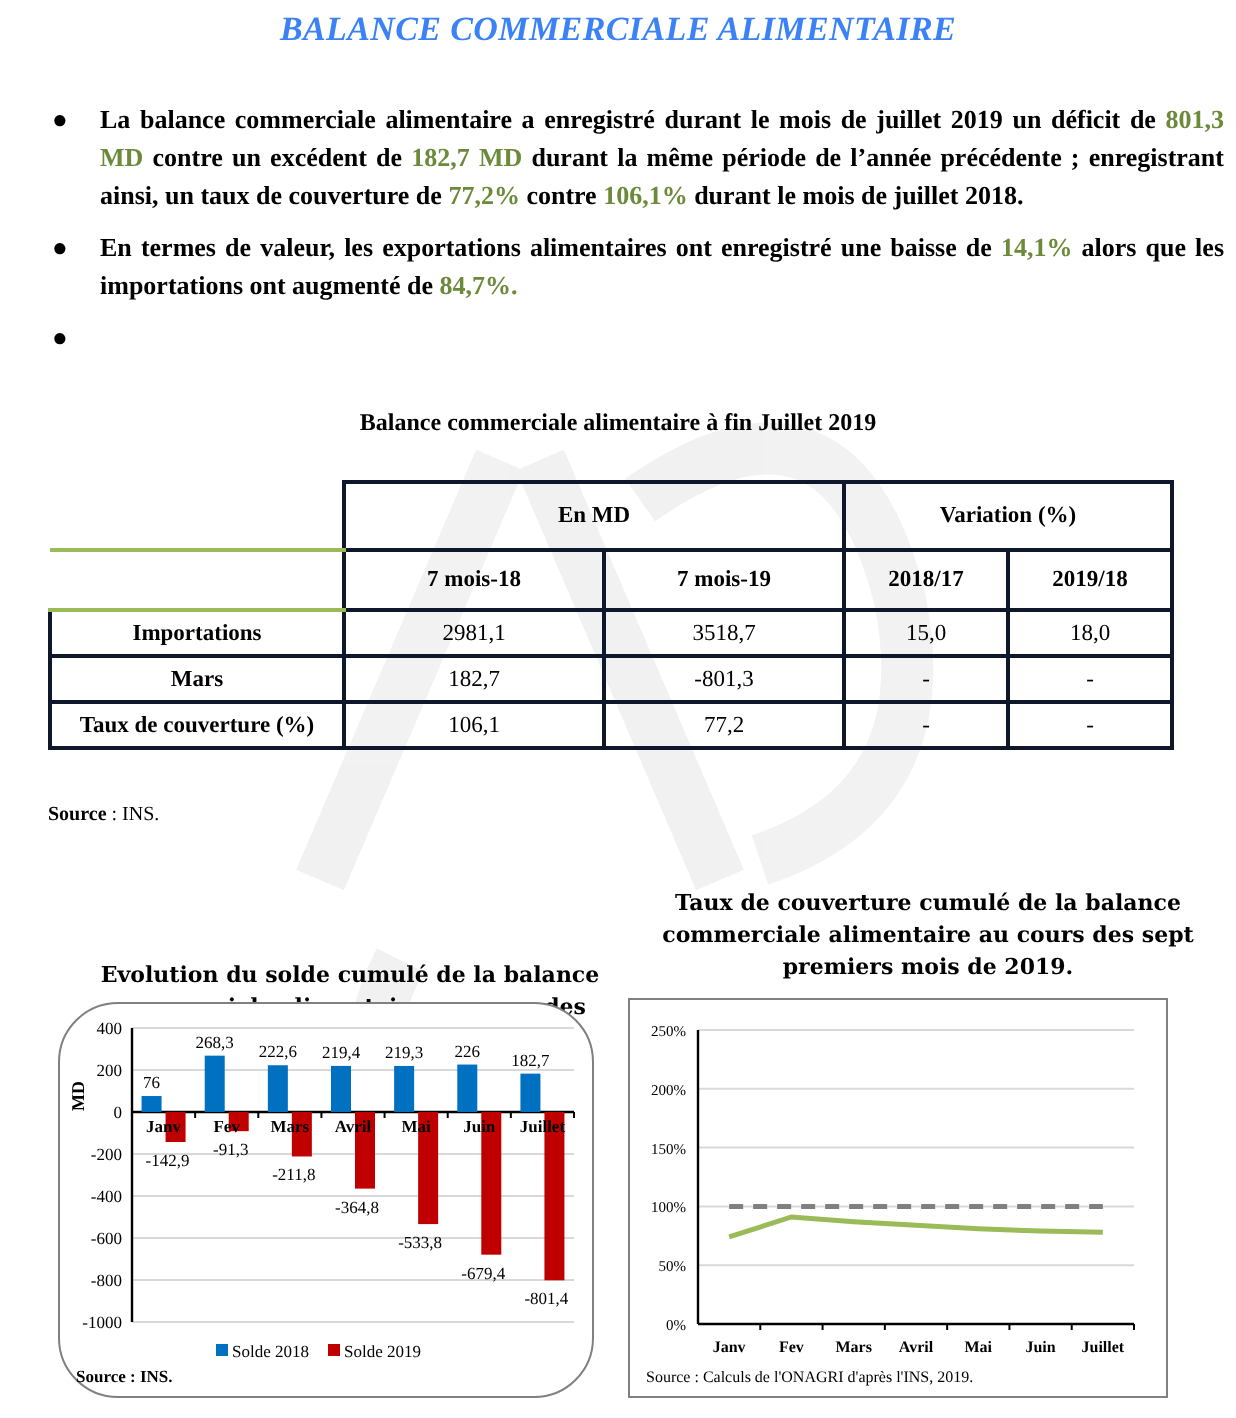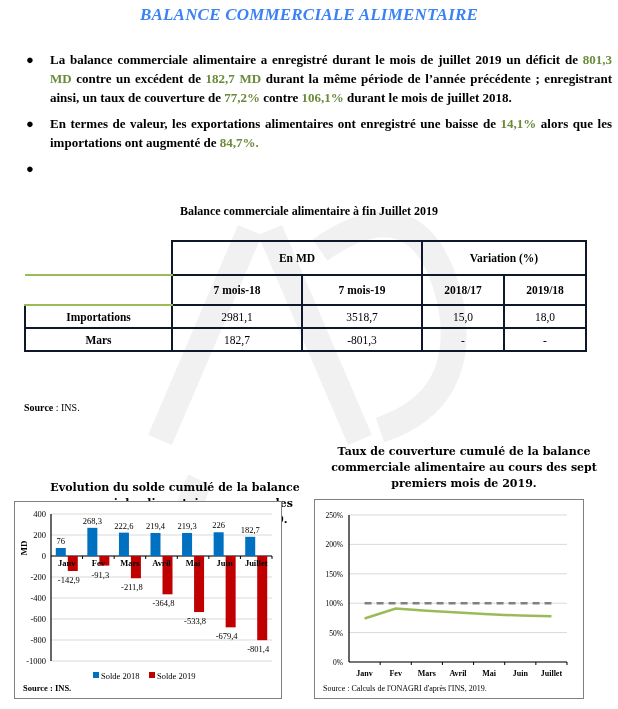--- a/index.html
+++ b/index.html
@@ -72,27 +72,34 @@
     <td>15,0</td>
     <td>18,0</td>
   </tr>
   <tr>
     <td class="bold">Mars</td>
     <td>182,7</td>
     <td>-801,3</td>
     <td>-</td>
     <td>-</td>
   </tr>
+  <tr>
+    <td class="bold">Taux de couverture (%)</td>
+    <td>106,1</td>
+    <td>77,2</td>
+    <td>-</td>
+    <td>-</td>
+  </tr>
 </tbody>
   </table>
 
 <div class="source"><b>Source</b><span> : INS.</span></div>
 
 <div class="chart-title" style="left:44px; top:444px; width:262px;margin-top:36px;">Evolution du solde cumulé de la balance commerciale alimentaire au cours des sept premiers mois de 2018 et 2019.</div>
-<div class="chart-box" style="left:14px; top:501px; width:266px; height:196px;">
+<div class="chart-box" style="left:29px; top:501px; width:266px; height:196px;border-radius:30px;">
   <svg id="chart1" width="266" height="196">
       <line x1="36" x2="257" y1="12" y2="12" stroke="#d9d9d9" stroke-width="1"></line>
       <text x="31" y="15" text-anchor="end" font-size="8.5">400</text>
       <line x1="36" x2="257" y1="33" y2="33" stroke="#d9d9d9" stroke-width="1"></line>
       <text x="31" y="36" text-anchor="end" font-size="8.5">200</text>
       <line x1="36" x2="257" y1="54" y2="54" stroke="#d9d9d9" stroke-width="1"></line>
       <text x="31" y="57" text-anchor="end" font-size="8.5">0</text>
       <line x1="36" x2="257" y1="75" y2="75" stroke="#d9d9d9" stroke-width="1"></line>
       <text x="31" y="78" text-anchor="end" font-size="8.5">-200</text>
       <line x1="36" x2="257" y1="96" y2="96" stroke="#d9d9d9" stroke-width="1"></line>

